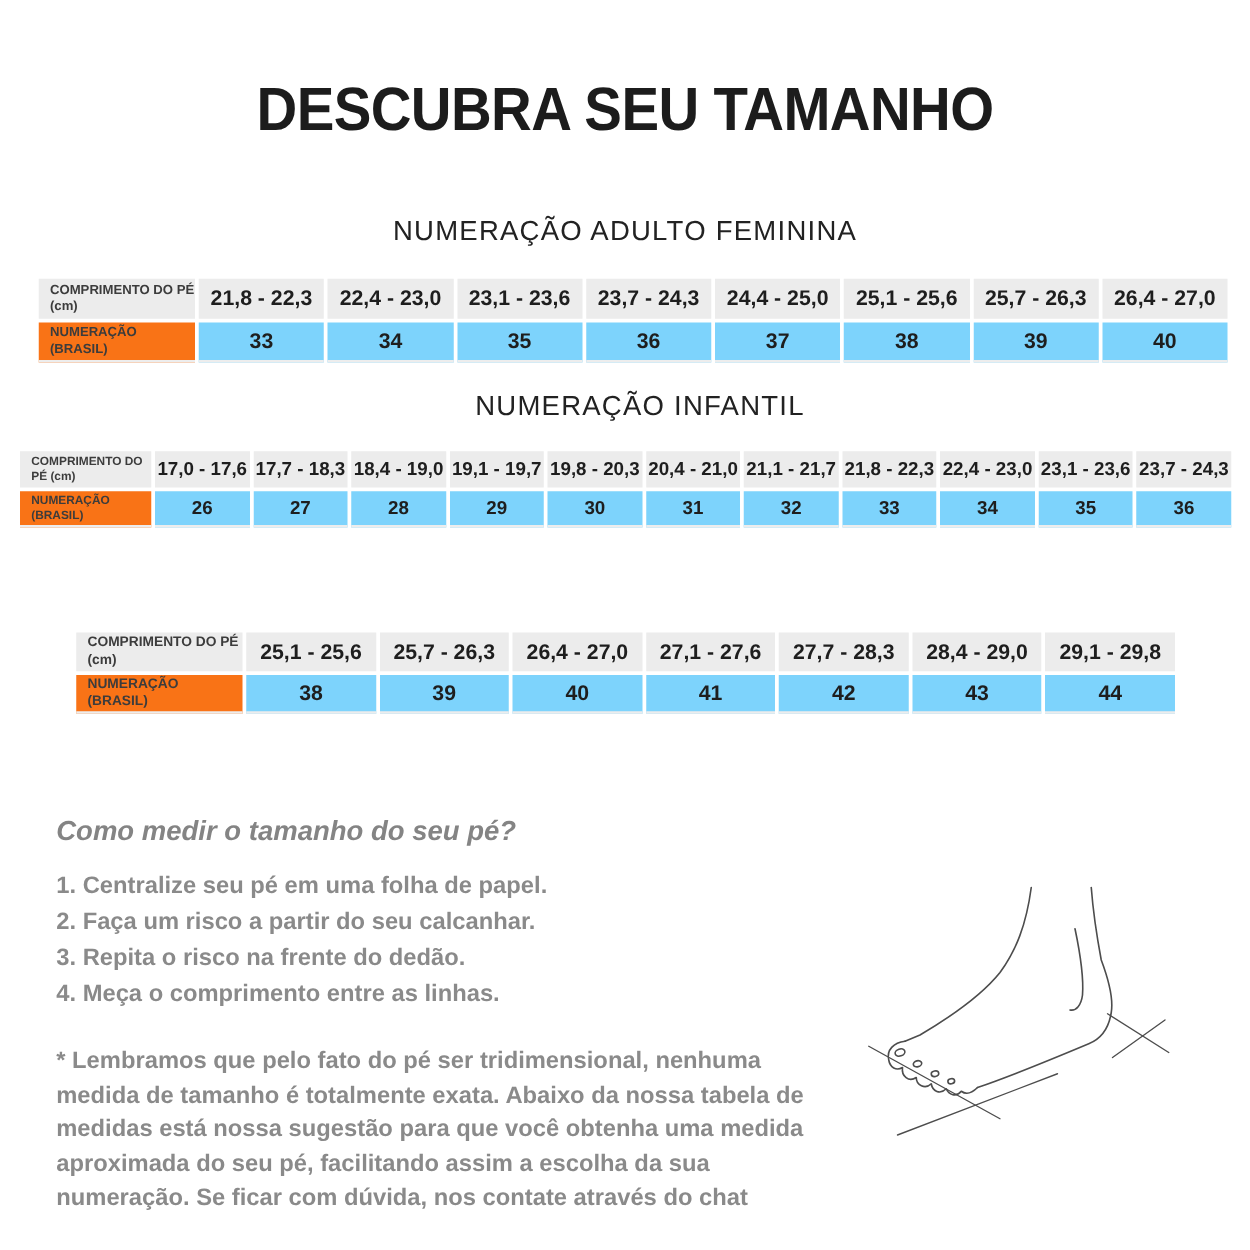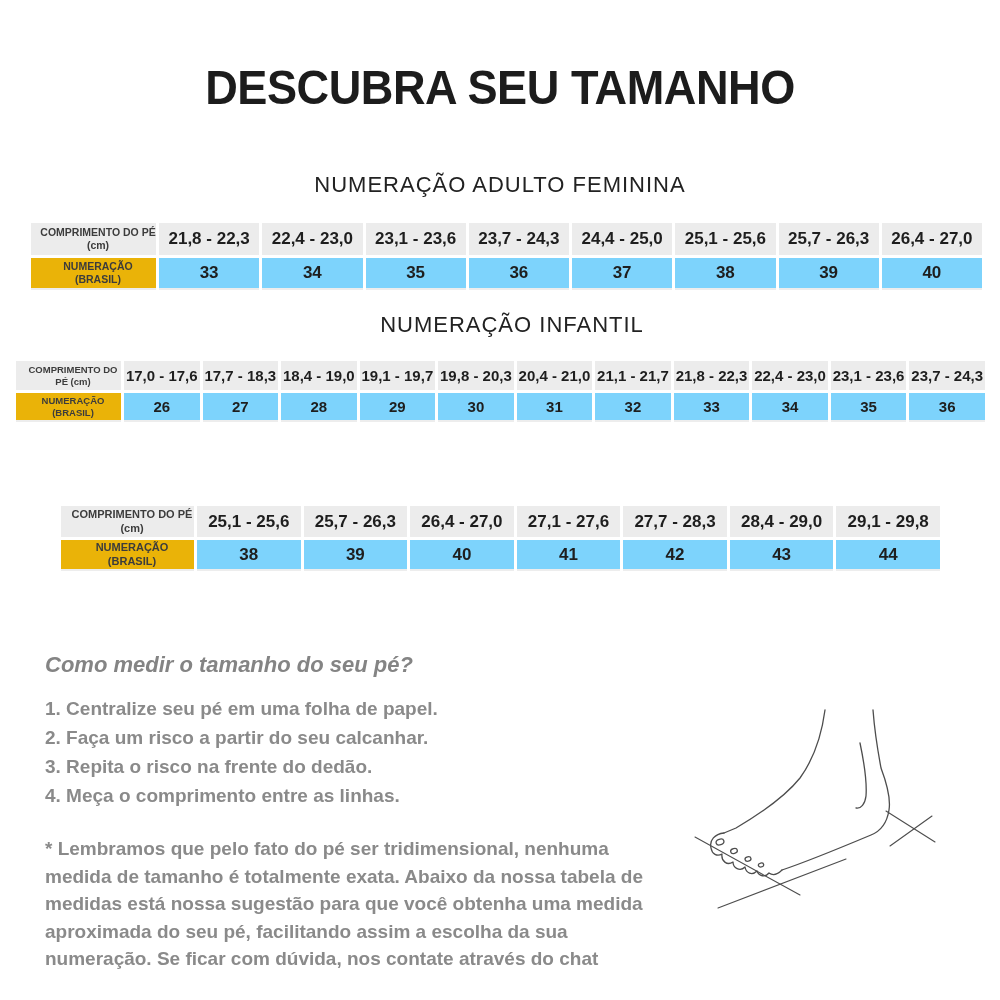--- a/index.html
+++ b/index.html
@@ -41,25 +41,25 @@
   #table-masculina { top:503px; left:58px;  width:885px; }
 
   .size-table td {
     text-align:center; vertical-align:middle;
     white-space:nowrap;
   }
   .size-table tr.hdr-row td { background:#ececec; }
   .size-table tr.val-row td { background:#7dd3fc; border-bottom:2px solid #ededed; }
 
   .size-table td.lbl {
-    text-align:center; padding-left:9px;
+    text-align:left; padding-left:9px;
     font-weight:400; color:#3c3c3c;
     white-space:normal; line-height:1.25;
   }
-  .size-table tr.val-row td.lbl { background:#eab308; }
+  .size-table tr.val-row td.lbl { background:#f97316; }
 
   #table-feminina td  { height:32px; font-size:17px; font-weight:700; }
   #table-infantil td  { height:29px; font-size:15px; font-weight:700; }
   #table-masculina td { height:31px; font-size:17px; font-weight:700; }
 
   #table-feminina td.lbl  { width:125px; font-size:10.5px; }
   #table-infantil td.lbl  { width:105px; font-size:9.5px;  }
   #table-masculina td.lbl { width:133px; font-size:11px;   }
 
   .howto {

